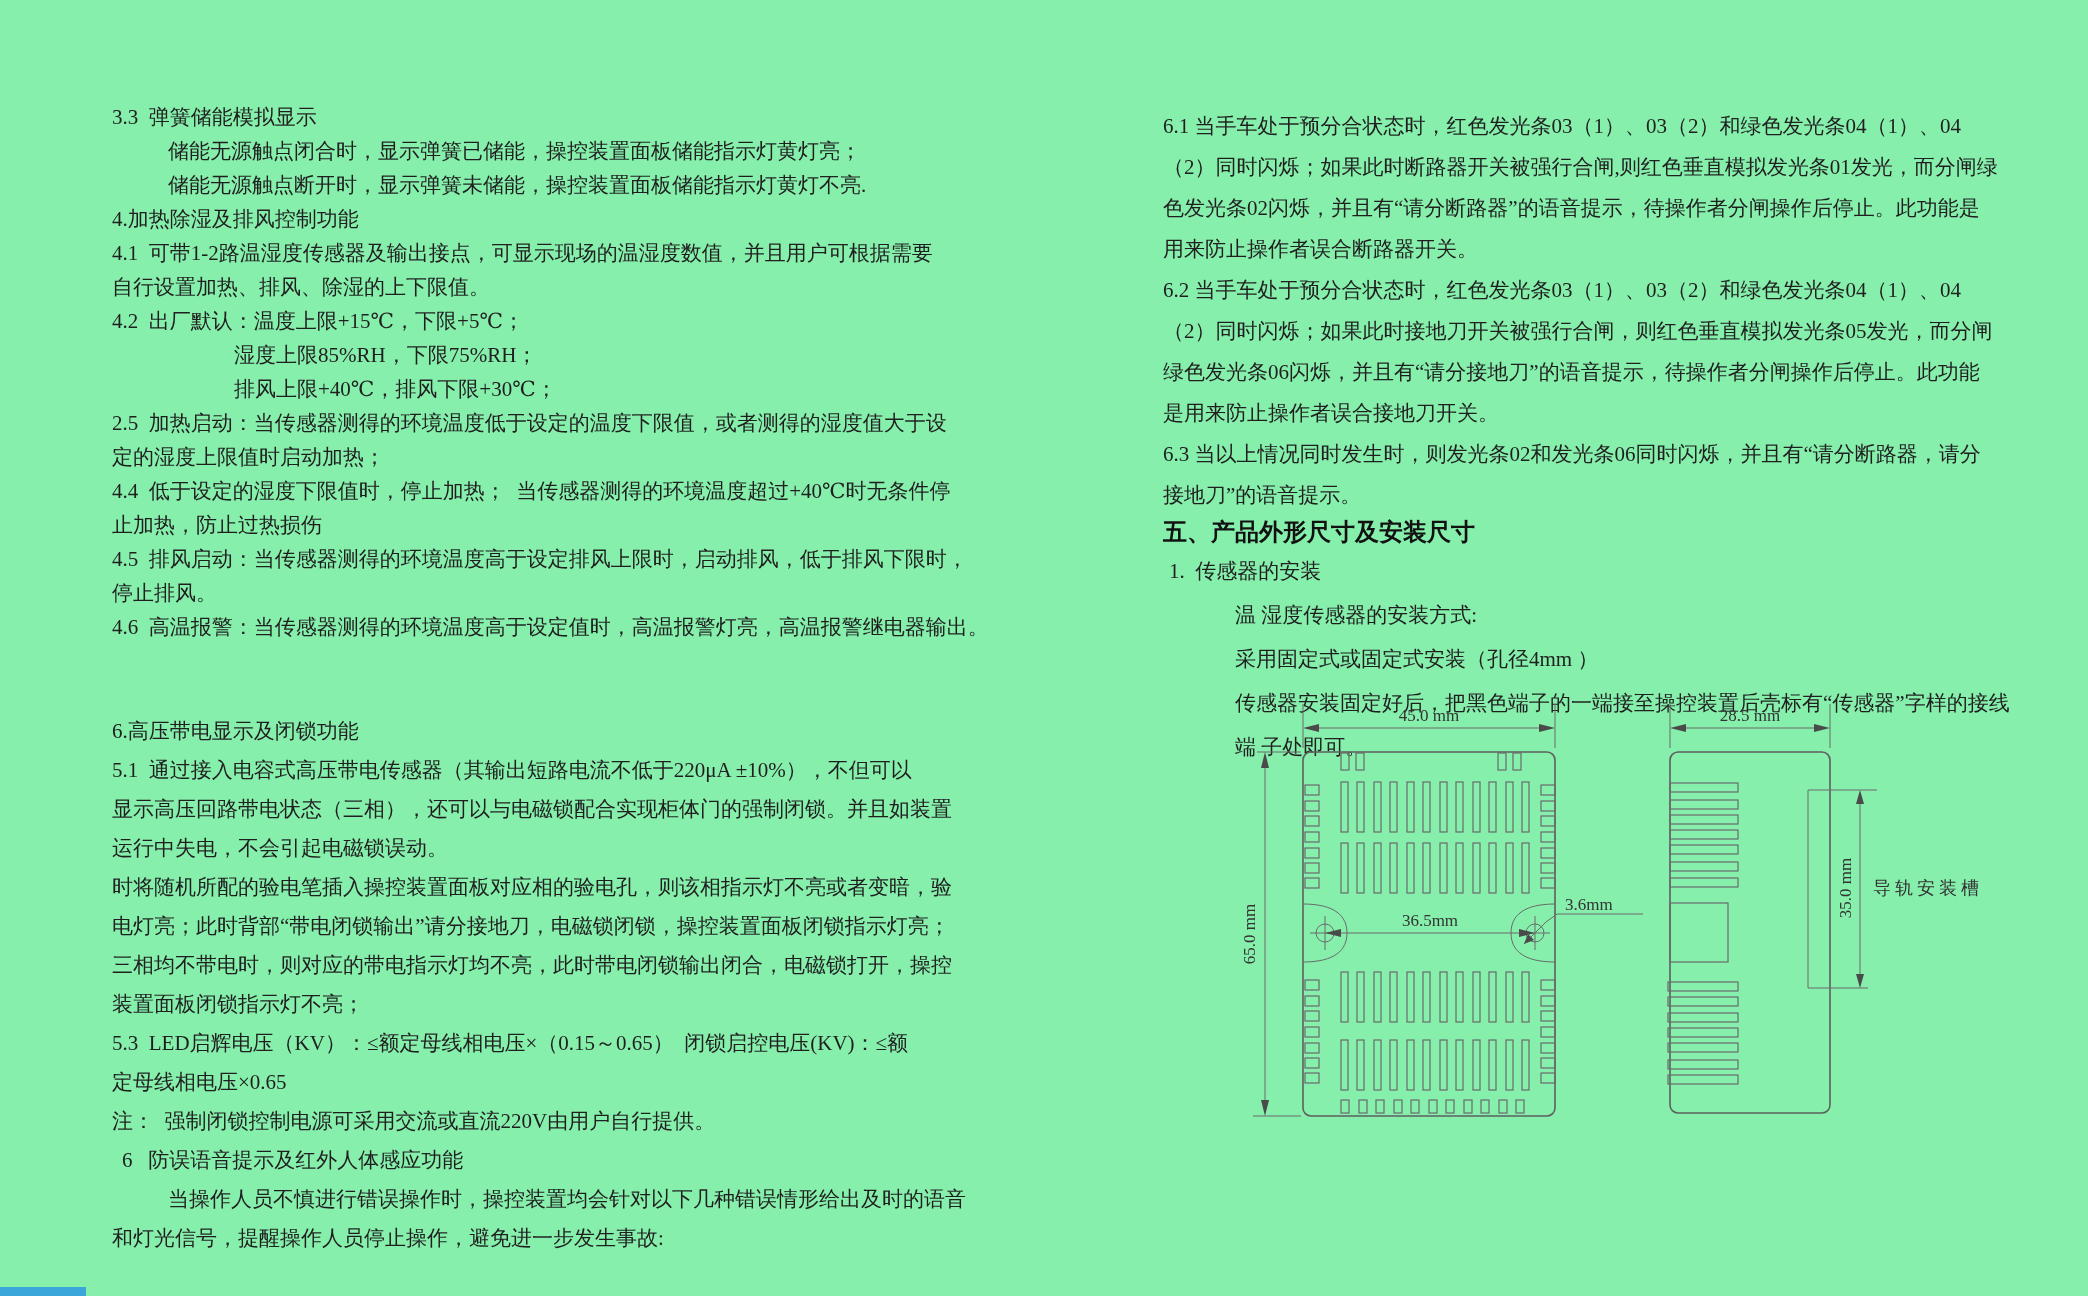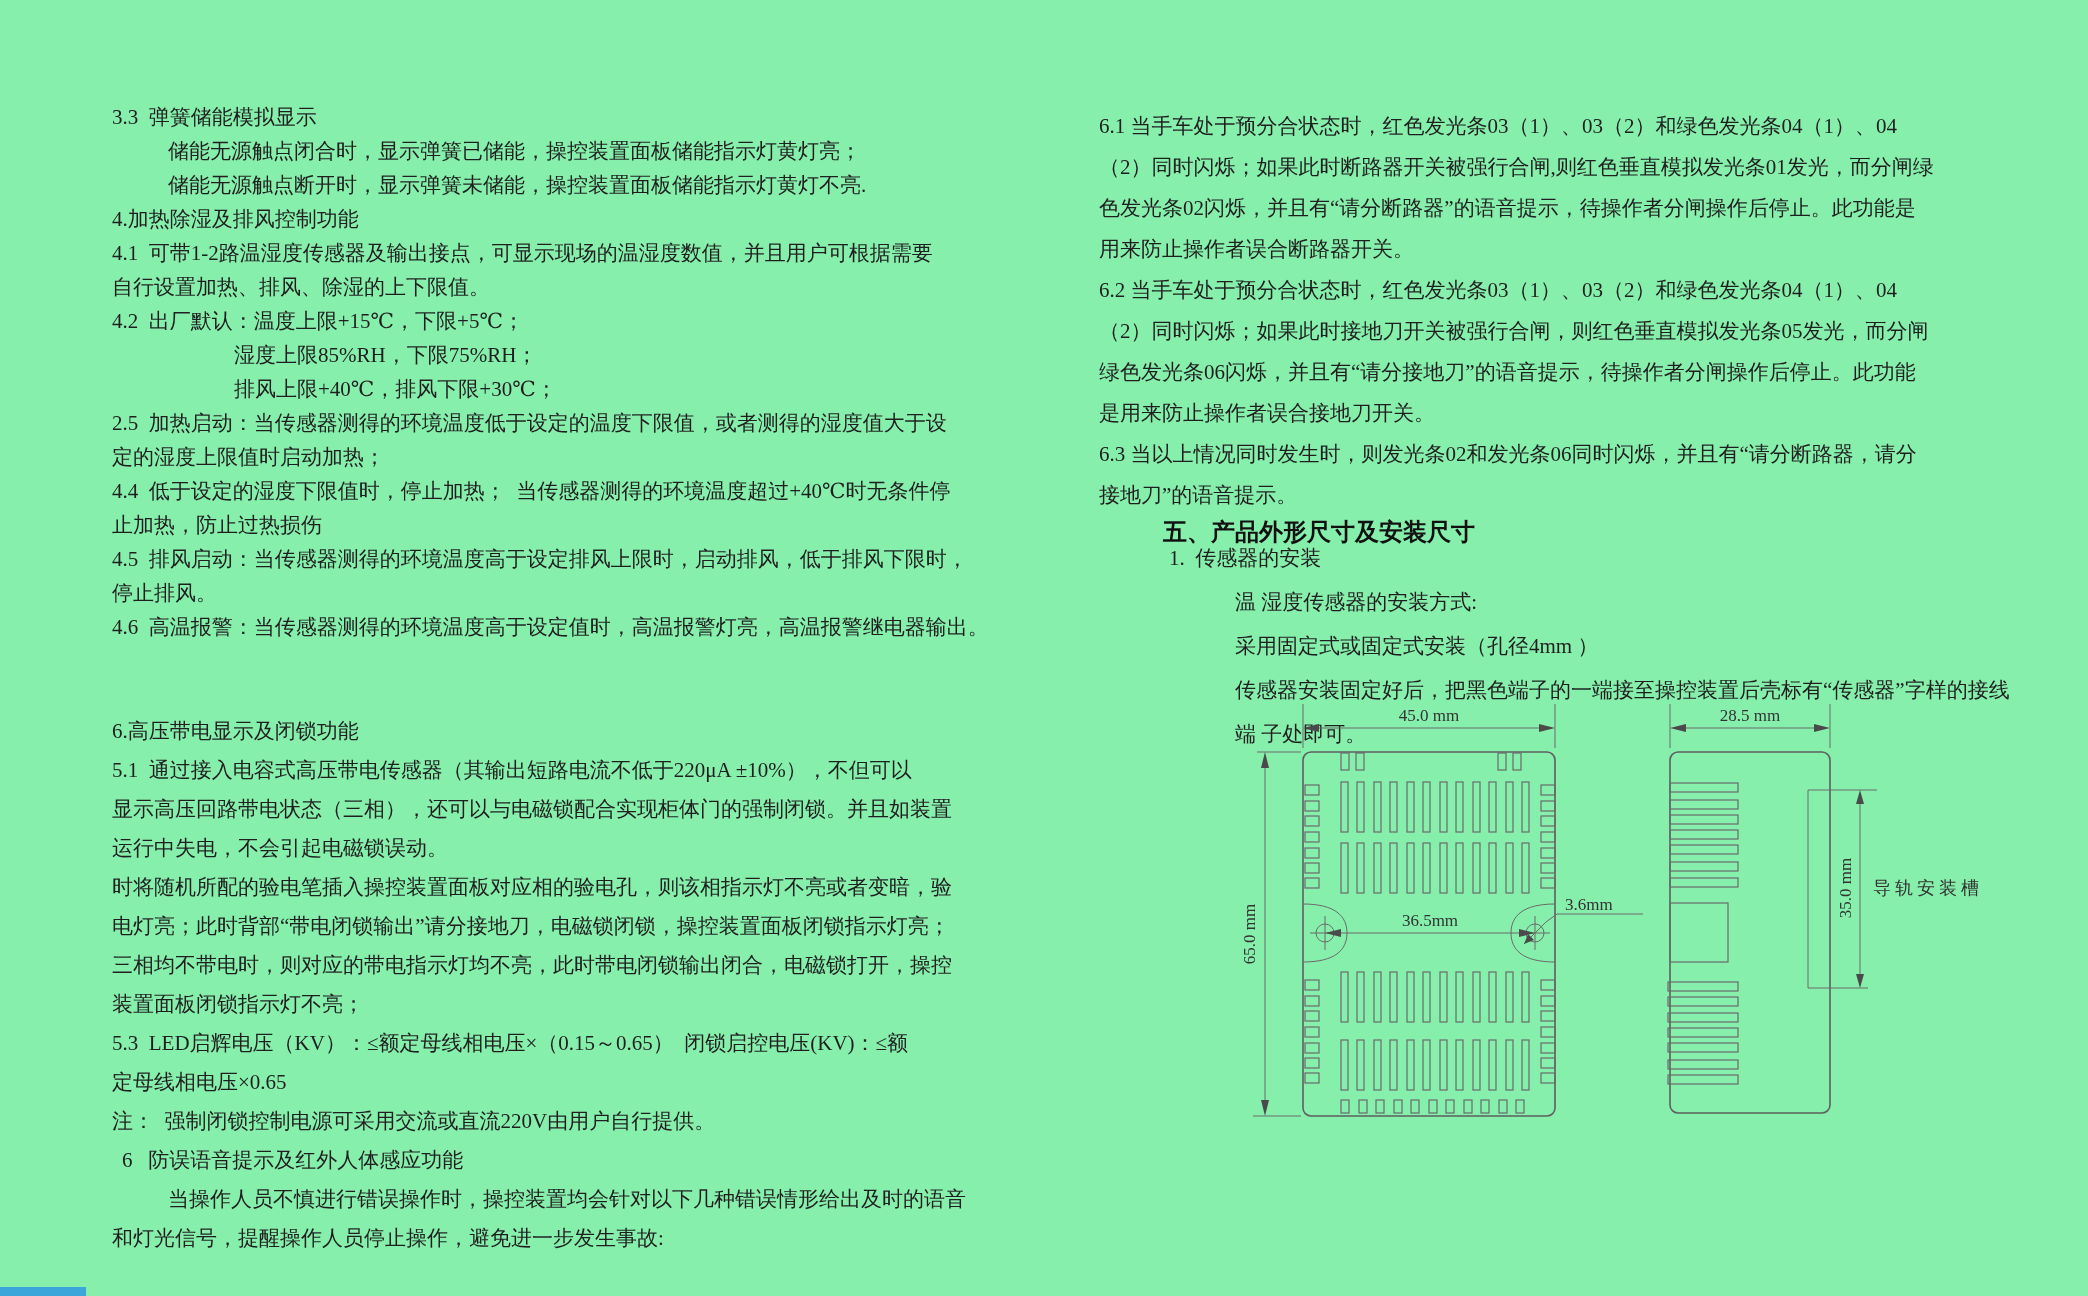--- a/index.html
+++ b/index.html
@@ -6,23 +6,23 @@
   .page {
     position:relative; width:2088px; height:1296px; background:#86efac;
     font-family:"Liberation Serif","DejaVu Serif",serif; color:#1f1f1f;
     overflow:hidden;
   }
   .col { position:absolute; }
   .ln { font-size:21px; line-height:34px; white-space:pre; }
   #left-b1 { left:112px; top:100px; }
   #left-b2 { left:112px; top:712px; }
   #left-b2 .ln { line-height:39px; }
-  #right-b1 { left:1099px; top:106px; }
+  #right-b1 { left:1163px; top:106px; }
   #right-b1 .ln { line-height:41px; }
-  #right-b2 { left:1163px; top:536px; }
+  #right-b2 { left:1163px; top:549px; }
   #right-b2 .ln { line-height:44px; }
   .i1 { padding-left:56px; }
   .i2 { padding-left:122px; }
   .i3 { padding-left:10px; }
   .ri1 { padding-left:6px; }
   .ri2 { padding-left:72px; }
   .section-heading {
     position:absolute; left:1163px; top:516px;
     font-size:24px; font-weight:bold; white-space:pre;
     font-family:"Liberation Sans","DejaVu Sans",sans-serif;

